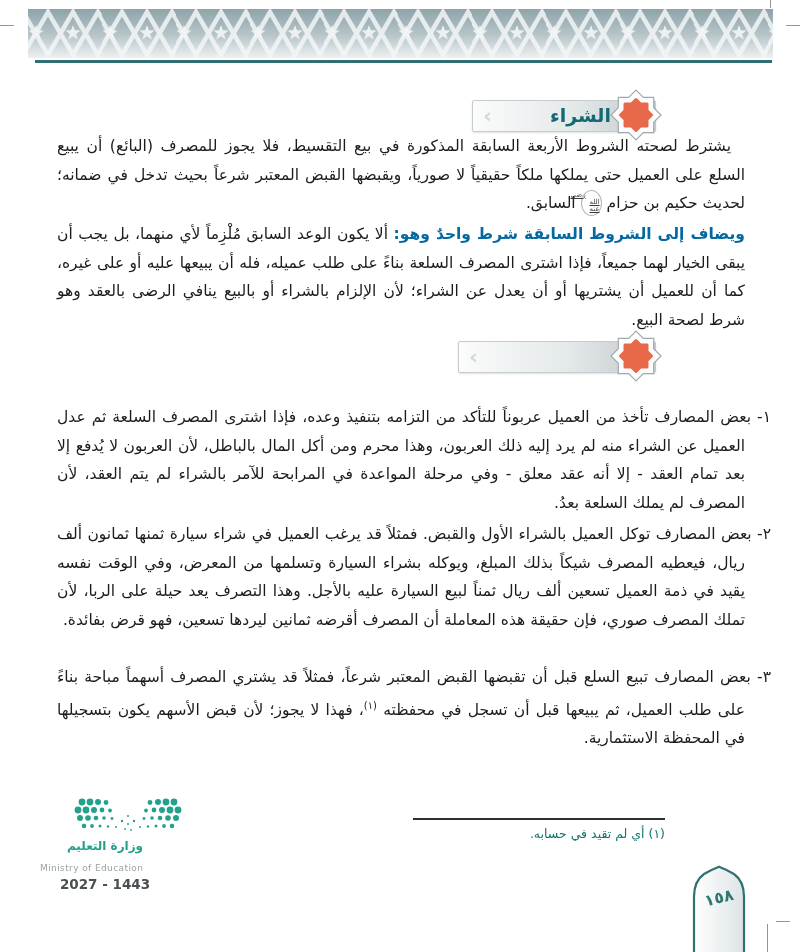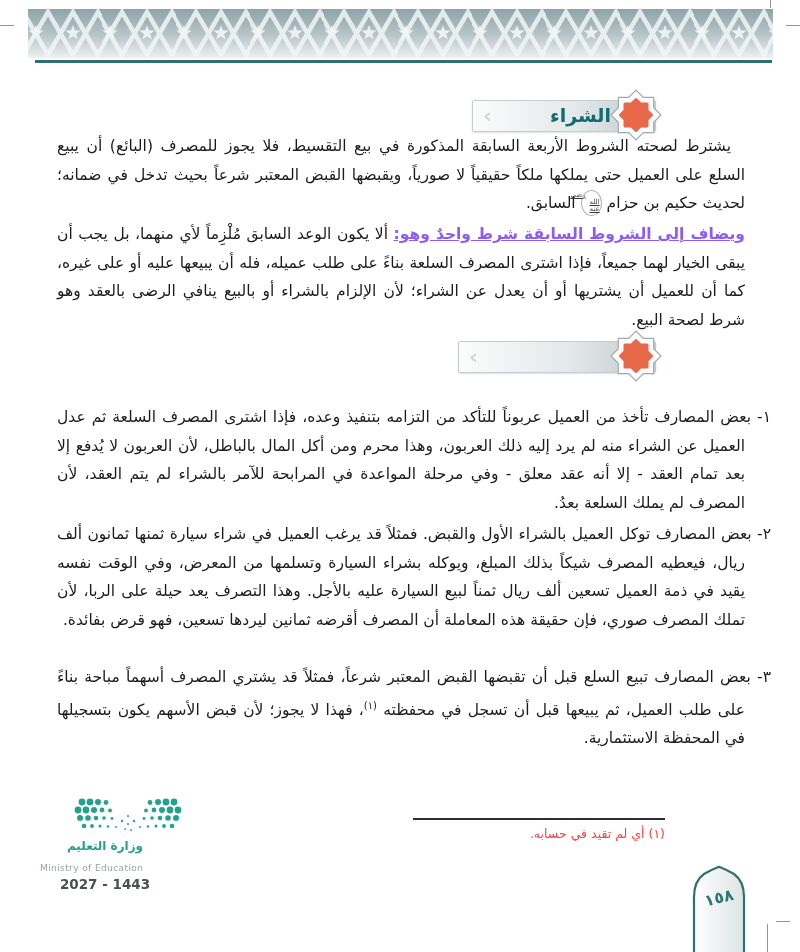--- a/index.html
+++ b/index.html
@@ -20,28 +20,28 @@
   .hbar .htext{position:absolute;right:44px;top:0;line-height:29px;font-size:19px;font-weight:bold;
         color:#136a72;white-space:nowrap;}
   .hbar .chev{position:absolute;left:10px;top:1px;line-height:28px;font-size:22px;color:#d3d9da;font-weight:bold;}
   .star-badge{position:absolute;width:52px;height:52px;}
 
   
   .para,.item{position:absolute;left:57px;width:688px;direction:rtl;text-align:justify;
         font-size:15.5px;line-height:28.6px;color:#1c1c1c;}
   .para-indent{text-indent:14px;}
   .item{padding-right:26px;text-indent:-26px;margin-top:24px;}
-  .lead-bold{font-weight:bold;color:#8b5cf6;text-decoration:underline;}
+  .lead-bold{font-weight:bold;color:#0369a1;}
   .honorific{display:inline-block;width:17px;font-size:7px;line-height:1.05;text-align:right;
         color:#3a3a3a;border:1px solid #b5b5b5;border-radius:50%;padding:1px;vertical-align:-3px;text-decoration:underline;}
   .fn-sup{font-size:10px;vertical-align:6px;}
 
   
   .fn-rule{position:absolute;left:413px;top:818px;width:252px;border-top:2px solid #2e2e2e;}
-  .fn-text{position:absolute;right:135px;top:826px;direction:rtl;font-size:12.5px;color:#ef4444;}
+  .fn-text{position:absolute;right:135px;top:826px;direction:rtl;font-size:12.5px;color:#0f766e;}
 
   
   .logo-dots{position:absolute;left:70px;top:796px;}
   .logo-ar{position:absolute;left:40px;top:839px;width:130px;text-align:center;direction:rtl;
         font-size:12px;font-weight:bold;color:#23a18d;}
   .logo-en{position:absolute;left:40px;top:863px;width:130px;text-align:left;
         font-size:9px;letter-spacing:.4px;color:#9aa3a3;}
   .logo-years{position:absolute;left:40px;top:876px;width:130px;text-align:center;
         font-size:13.5px;font-weight:bold;color:#4a4f52;}
 

